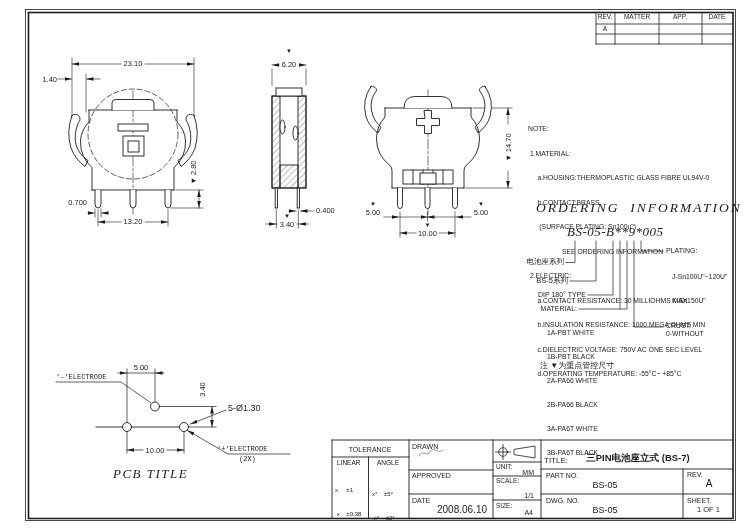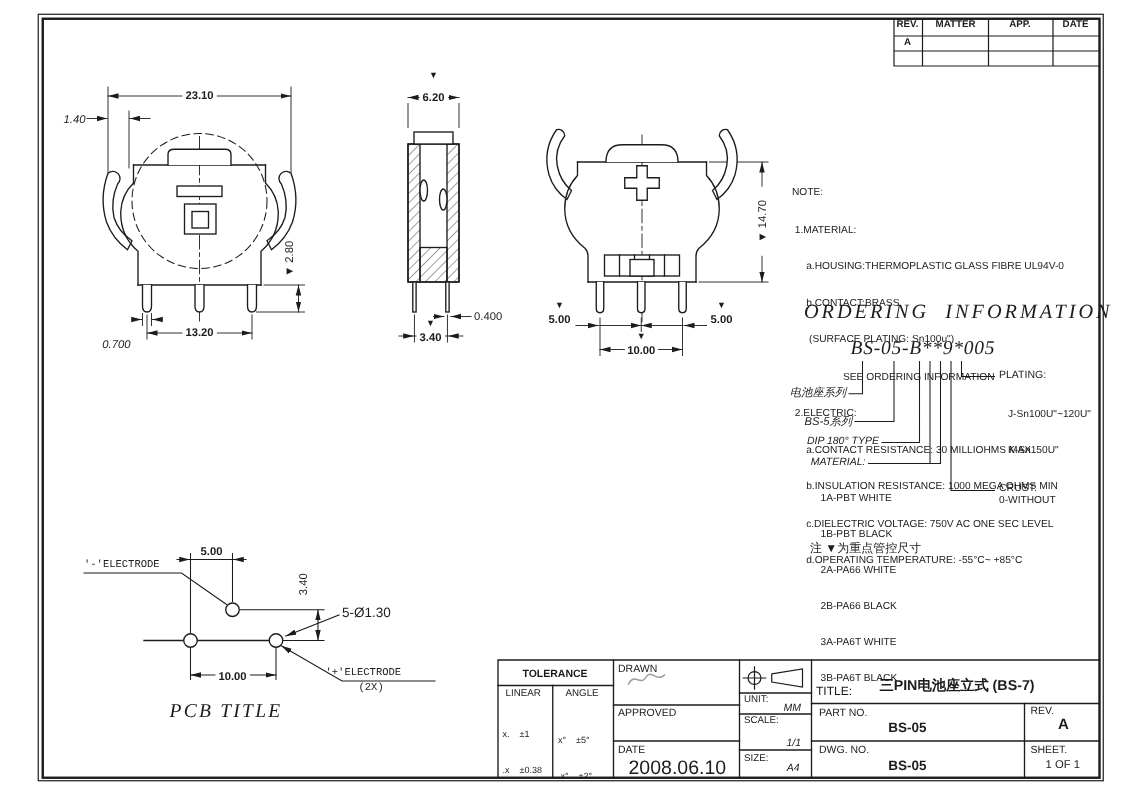--- a/index.html
+++ b/index.html
@@ -1,21 +1,21 @@
 <!DOCTYPE html>
 <html><head>
 <meta charset="utf-8">
 <style>
   html,body{margin:0;padding:0;background:#e8e8e8;}
   #sheet{position:relative;width:750px;height:530px;background:#ffffff;overflow:hidden;
          font-family:"Liberation Sans",sans-serif;color:#1c1c1c;}
   #linework{position:absolute;left:0;top:0;width:750px;height:530px;}
   .t{position:absolute;font-size:7px;line-height:1;white-space:pre;color:#1c1c1c;}
-  .c{transform:translateX(-50%);font-weight:bold;}
-  .r{transform:translateX(-100%);font-style:italic;}
+  .c{transform:translateX(-50%);}
+  .r{transform:translateX(-100%);}
   .gap{background:#ffffff;padding:0 2px;}
   .rot{transform:rotate(-90deg);transform-origin:center;text-align:center;height:9px;}
   .rot span{margin:0 1px;}
   .ser{font-family:"Liberation Serif",serif;font-style:italic;}
   .mono{font-family:"Liberation Mono",monospace;}
   .lines div{white-space:pre;}
 </style>
 </head>
 <body>
 
@@ -160,21 +160,21 @@
 
 <div class="t c" style="left:605px;top:14px;font-size:6.5px">REV.</div>
 <div class="t c" style="left:637px;top:14px;font-size:6.5px">MATTER</div>
 <div class="t c" style="left:680px;top:14px;font-size:6.5px">APP.</div>
 <div class="t c" style="left:717px;top:14px;font-size:6.5px">DATE</div>
 <div class="t c" style="left:605px;top:26px;font-size:6.5px">A</div>
 
 <div class="t c gap" style="left:133px;top:60px;font-size:7.5px">23.10</div>
 <div class="t r" style="left:57px;top:75.5px;font-size:7.5px">1.40</div>
 <div class="t rot" style="left:176px;top:168px;width:36px;font-size:7.5px"><span>▼</span><span>2.80</span></div>
-<div class="t r" style="left:87px;top:226px;font-size:7.5px">0.700</div>
+<div class="t r" style="left:87px;top:199px;font-size:7.5px">0.700</div>
 <div class="t c gap" style="left:133px;top:218px;font-size:7.5px">13.20</div>
 
 <div class="t c" style="left:289px;top:48px;font-size:6px">▼</div>
 <div class="t c gap" style="left:289px;top:60.5px;font-size:7.5px">6.20</div>
 <div class="t" style="left:316px;top:207px;font-size:7.5px">0.400</div>
 <div class="t c" style="left:287px;top:212.5px;font-size:6px">▼</div>
 <div class="t c gap" style="left:287px;top:220.5px;font-size:7.5px">3.40</div>
 
 <div class="t rot gap" style="left:486px;top:143px;width:42px;font-size:7.5px"><span>▼</span><span>14.70</span></div>
 <div class="t c" style="left:373px;top:201px;font-size:6px">▼</div>
@@ -240,21 +240,21 @@
   
 </div>
 <div class="t lines" style="left:372px;top:474px;font-size:6px;line-height:8px">
   <div>x°    ±5°</div>
   <div>.x°    ±2°</div>
   
 </div>
 <div class="t" style="left:412px;top:443px;font-size:7px">DRAWN</div>
 <div class="t" style="left:412px;top:472px;font-size:7px">APPROVED</div>
 <div class="t" style="left:412px;top:496.5px;font-size:7px">DATE</div>
-<div class="t" style="left:419px;top:505px;font-size:13px">2008.06.10</div>
+<div class="t" style="left:437px;top:505px;font-size:10px">2008.06.10</div>
 <div class="t" style="left:496px;top:464px;font-size:6.5px">UNIT:</div>
 <div class="t r" style="left:534px;top:468.5px;font-size:7px">MM</div>
 <div class="t" style="left:496px;top:478px;font-size:6.5px">SCALE:</div>
 <div class="t r" style="left:534px;top:492px;font-size:7px">1/1</div>
 <div class="t" style="left:496px;top:502.5px;font-size:6.5px">SIZE:</div>
 <div class="t r" style="left:533px;top:508.5px;font-size:7px">A4</div>
 <div class="t" style="left:544px;top:457px;font-size:8px">TITLE:</div>
 <div class="t c" style="left:638px;top:453px;font-size:9.5px;font-weight:bold">三PIN电池座立式 (BS-7)</div>
 <div class="t" style="left:546px;top:472px;font-size:7px">PART NO.</div>
 <div class="t c" style="left:605px;top:481px;font-size:9px">BS-05</div>

